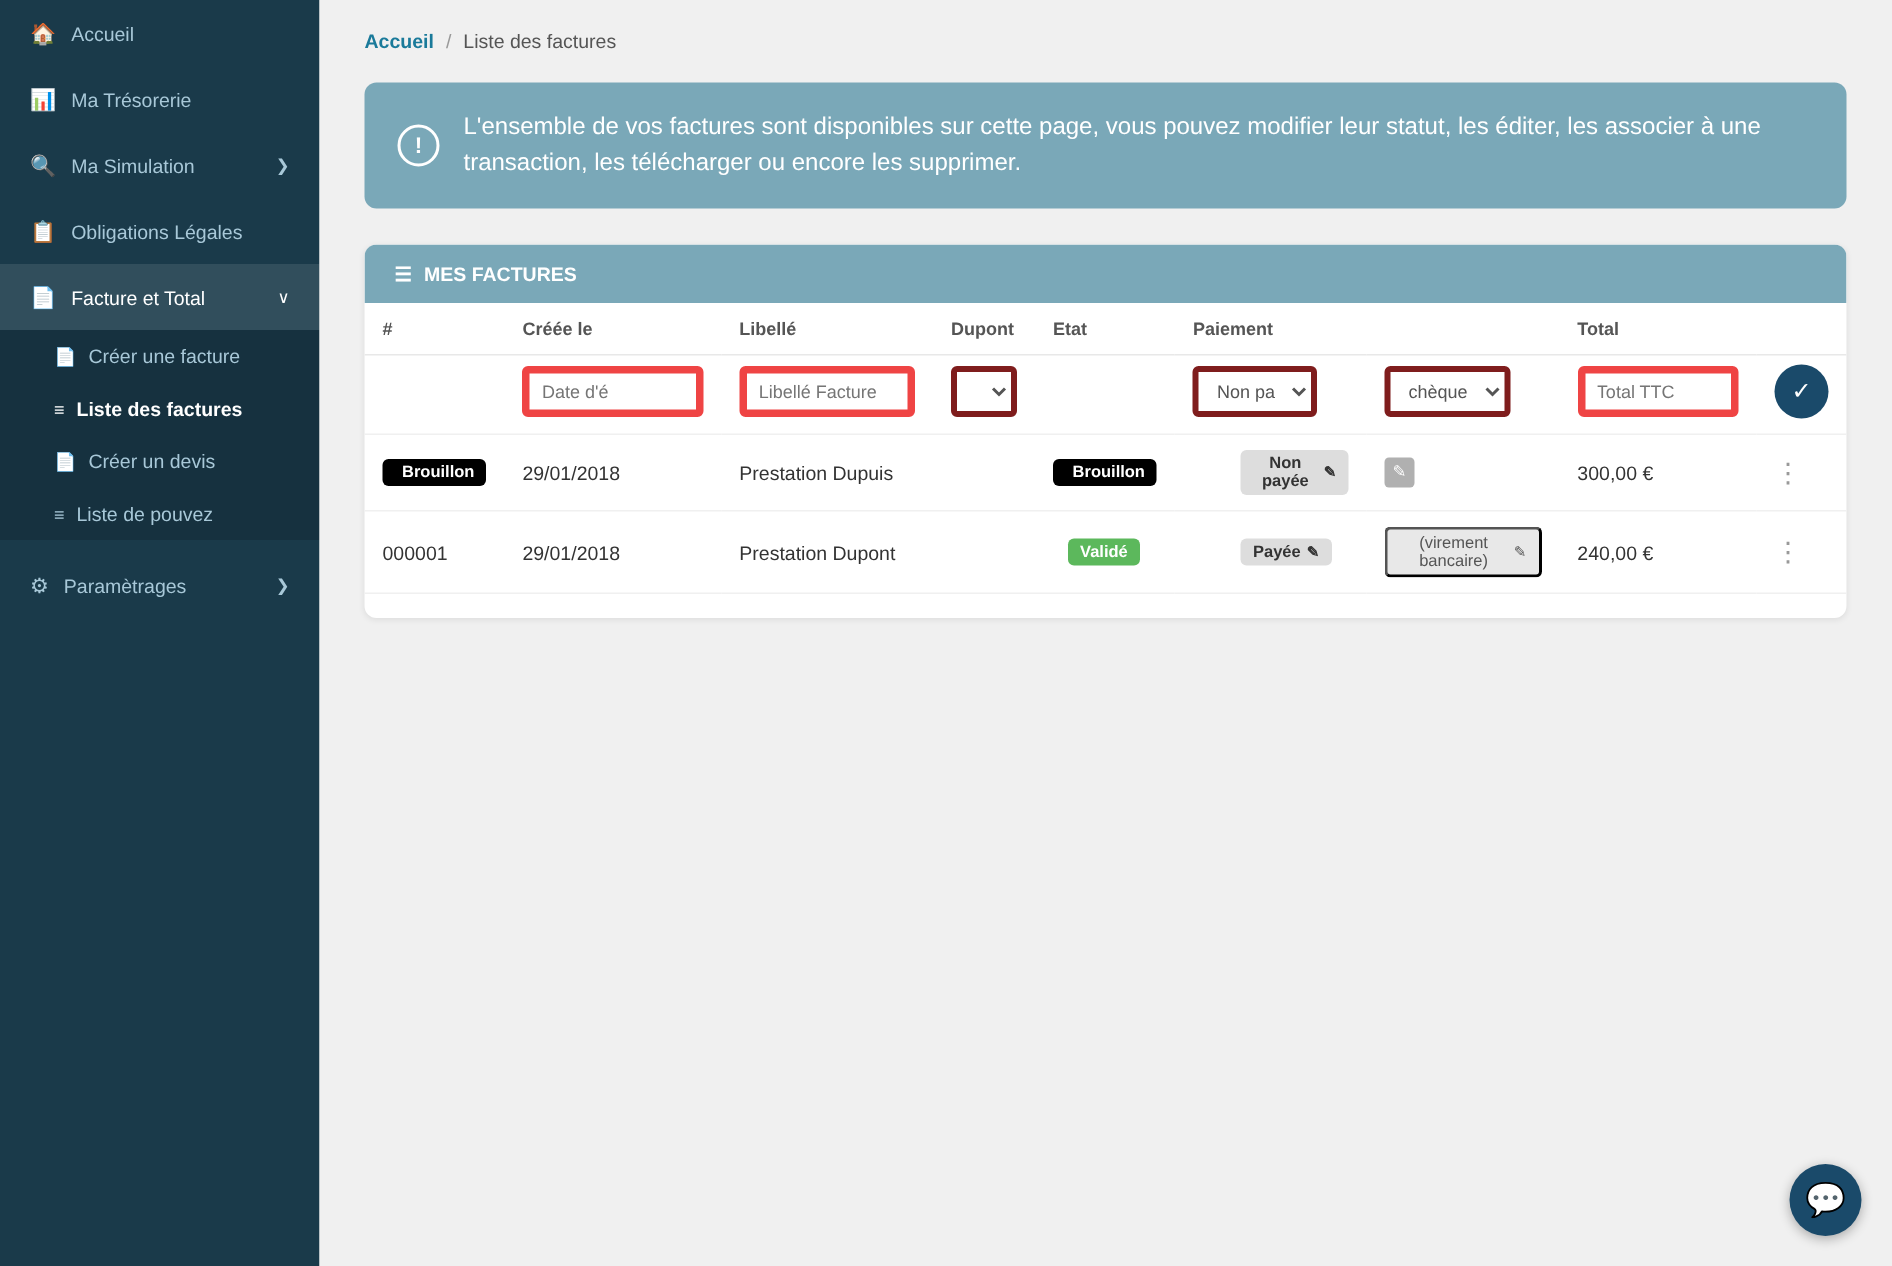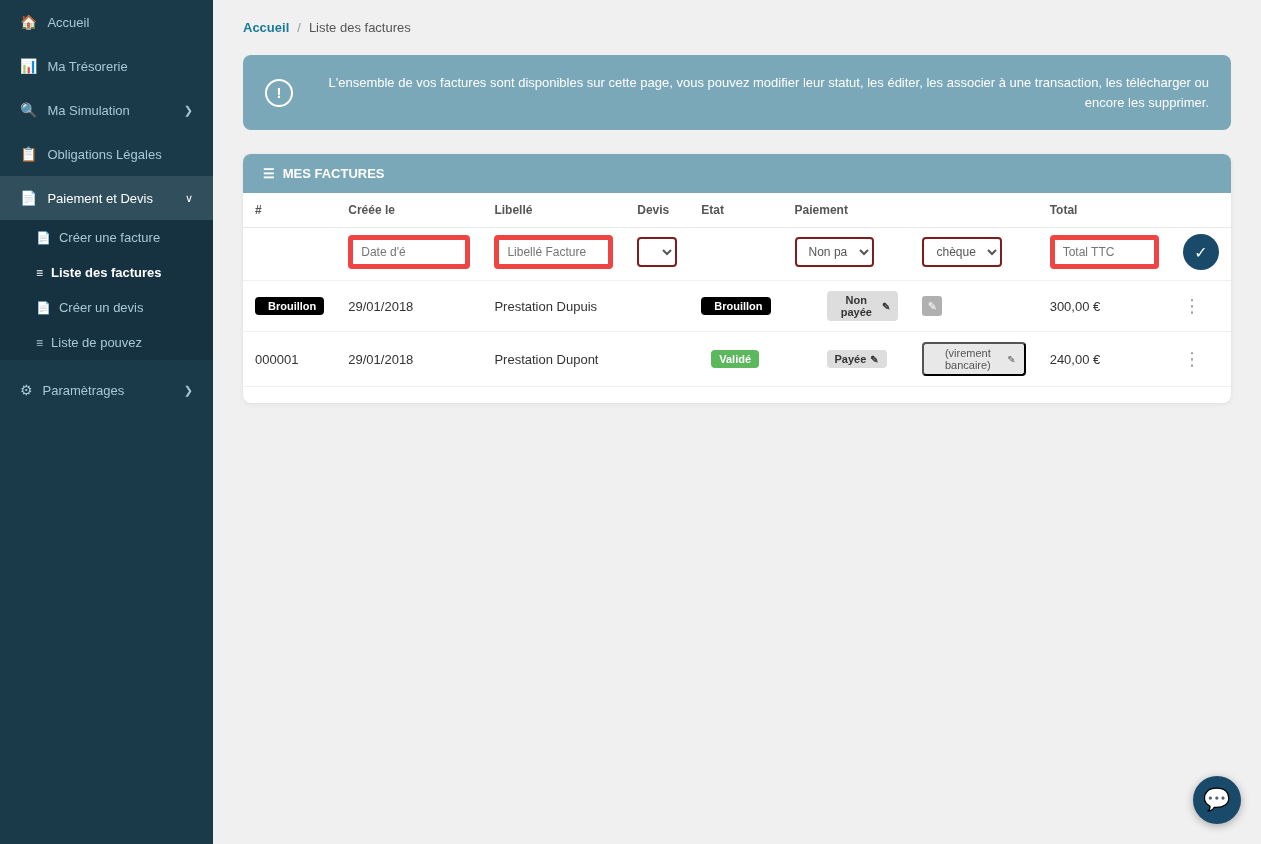--- a/index.html
+++ b/index.html
@@ -82,21 +82,21 @@
       border: 2px solid #fff;
       border-radius: 50%;
       display: flex;
       align-items: center;
       justify-content: center;
       font-weight: bold;
       font-size: 15px;
       flex-shrink: 0;
       margin-right: 16px;
     }
-    .info-banner-text { font-size: 13px; line-height: 1.5; text-align: right; }
+    .info-banner-text { font-size: 16px; line-height: 1.5; }
 
     
     .card {
       background: #fff;
       border-radius: 8px;
       overflow: hidden;
       box-shadow: 0 1px 4px rgba(0,0,0,0.08);
     }
     .card-header {
       background: #7aa8b8;
@@ -132,21 +132,21 @@
     .filter-input {
       border: 5px solid #ef4444;
       border-radius: 4px;
       padding: 5px 8px;
       font-size: 12px;
       color: #555;
       outline: none;
       width: 100%;
     }
     .filter-select {
-      border: 2px solid #7f1d1d;
+      border: 4px solid #7f1d1d;
       border-radius: 4px;
       padding: 5px 8px;
       font-size: 12px;
       color: #555;
       outline: none;
       background: #fff;
       cursor: pointer;
     }
     .filter-btn {
       background: #1a4a6a;
@@ -275,21 +275,21 @@
       <span class="icon">🔍</span>
       <span>Ma Simulation</span>
       <span class="chevron">❯</span>
     </div>
     <div class="sidebar-item">
       <span class="icon">📋</span>
       <span>Obligations Légales</span>
     </div>
     <div class="sidebar-item active">
       <span class="icon">📄</span>
-      <span>Paiement et Devis</span>
+      <span>Facture et Total</span>
       <span class="chevron">∨</span>
     </div>
     <div class="sidebar-submenu">
       <div class="sidebar-subitem">
         <span class="icon">📄</span>
         <span>Créer une facture</span>
       </div>
       <div class="sidebar-subitem active">
         <span class="icon">≡</span>
         <span>Liste des factures</span>
@@ -329,21 +329,21 @@
           <span class="header-icon">☰</span>
           <span>MES FACTURES</span>
         </div>
         <div class="table-container">
           <table>
             <thead>
               <tr>
                 <th>#</th>
                 <th>Créée le</th>
                 <th>Libellé</th>
-                <th>Devis</th>
+                <th>Dupont</th>
                 <th>Etat</th>
                 <th colspan="2">Paiement</th>
                 <th>Total</th>
                 <th></th>
               </tr>
             </thead>
             <tbody>
 
               <tr class="filter-row">
                 <td></td>

